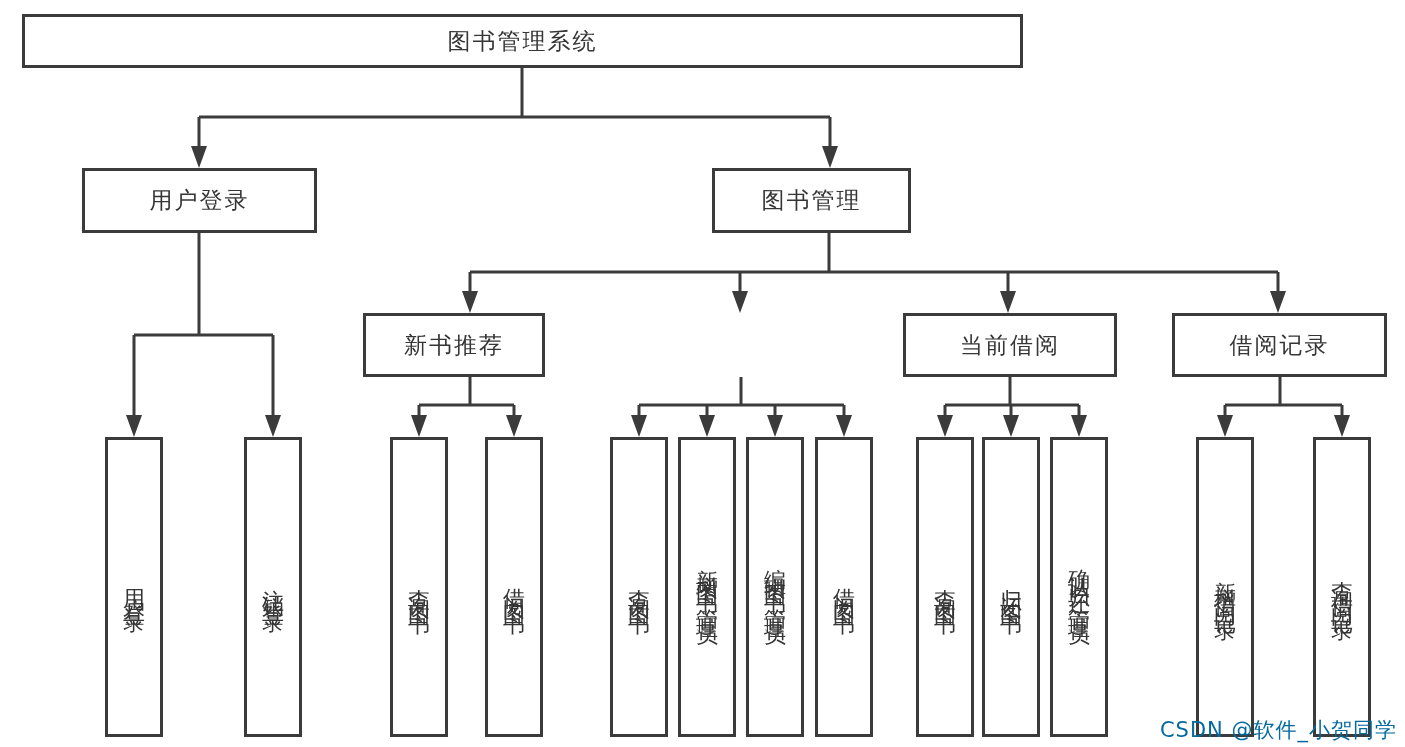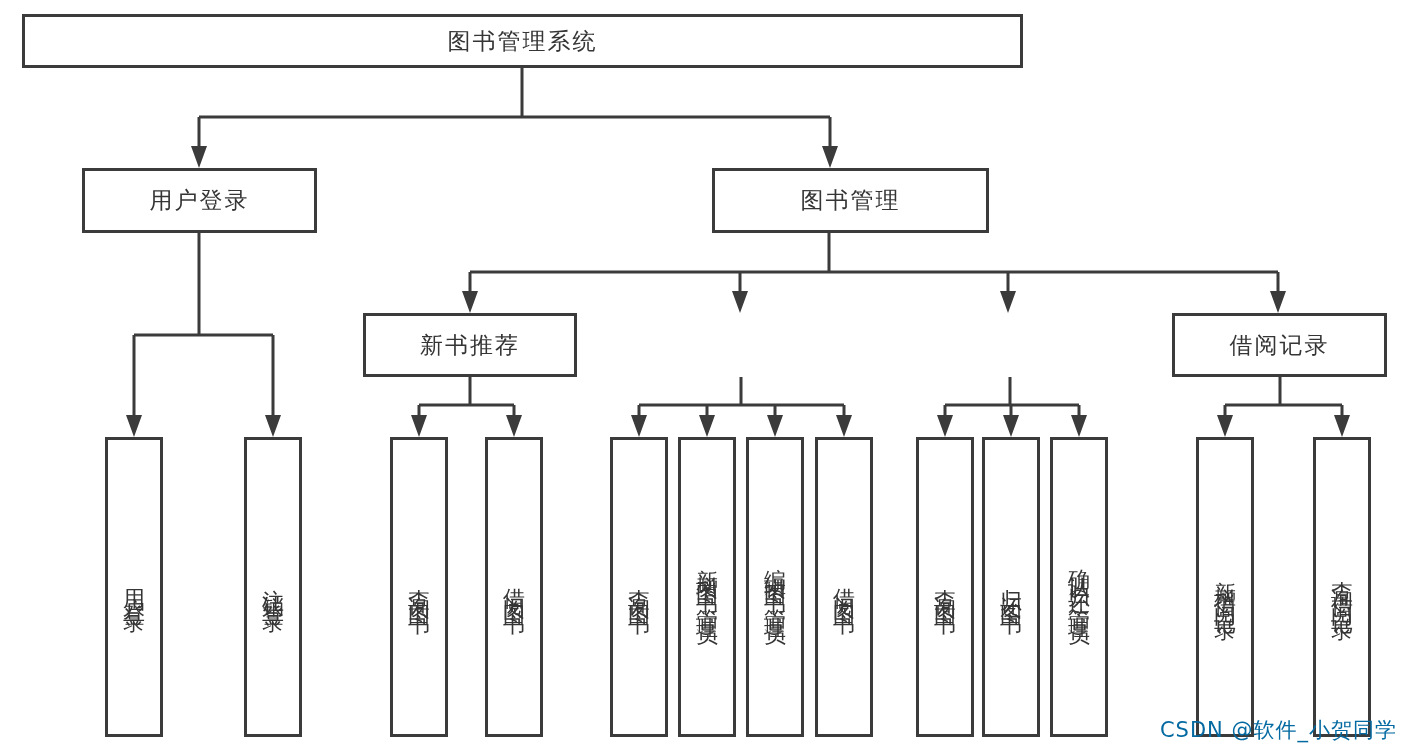--- a/index.html
+++ b/index.html
@@ -89,26 +89,29 @@
              M1217,415 H1233 L1225,437 Z  M1334,415 H1350 L1342,437 Z"></path>
   </svg>
 
   <div class="node h" style="left:22px; top:14px; width:1001px; height:54px;">
     <span>图书管理系统</span>
   </div>
 
   <div class="node h" style="left:82px; top:168px; width:235px; height:65px;">
     <span>用户登录</span>
   </div>
-  <div class="node h" style="left:712px; top:168px; width:277px; height:65px;">
+  <div class="node h" style="left:712px; top:168px; width:199px; height:65px;">
     <span>图书管理</span>
   </div>
 
-  <div class="node h" style="left:363px; top:313px; width:214px; height:64px;">
+  <div class="node h" style="left:363px; top:313px; width:182px; height:64px;">
     <span>新书推荐</span>
+  </div>
+  <div class="node h" style="left:903px; top:313px; width:214px; height:64px;">
+    <span>当前借阅</span>
   </div>
   <div class="node h" style="left:1172px; top:313px; width:215px; height:64px;">
     <span>借阅记录</span>
   </div>
 
   <div class="node v" style="left:105px;">
     <span>用户登录</span>
   </div>
   <div class="node v" style="left:244px;">
     <span>注销登录</span>

